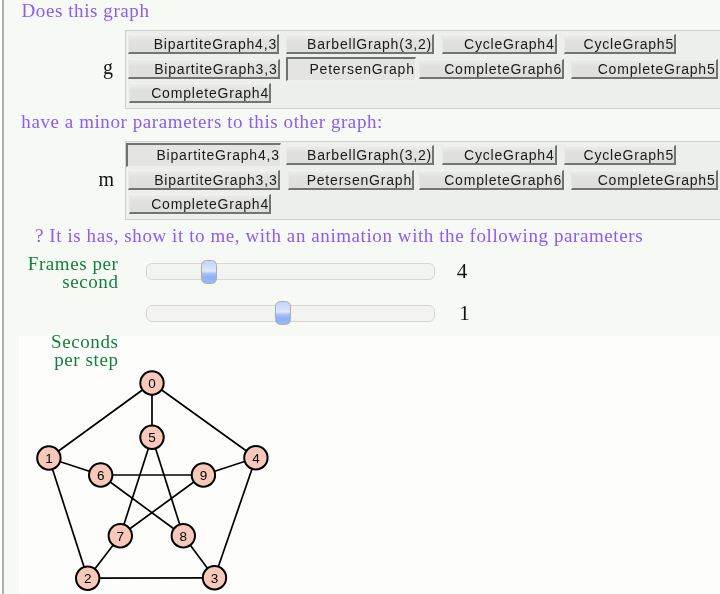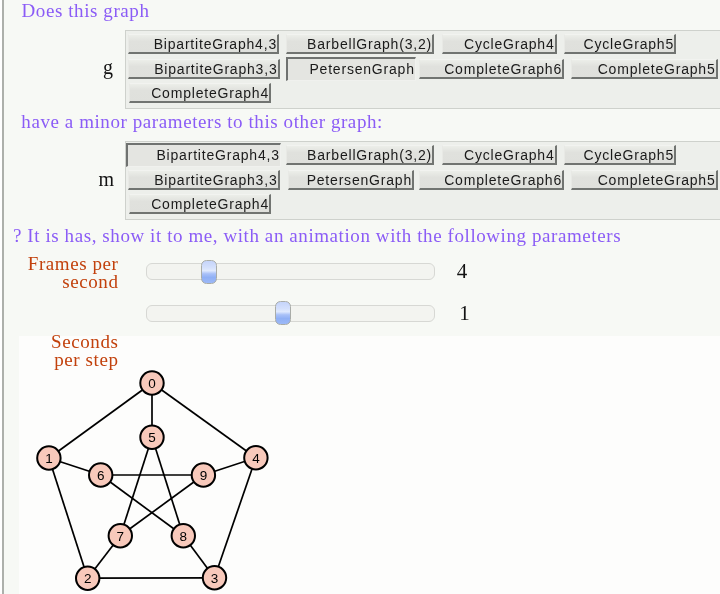--- a/index.html
+++ b/index.html
@@ -14,37 +14,37 @@
      background:linear-gradient(#eceee9, #e0e1dd 38%, #dfe0dc);
      border-top:1px solid #f2f3f0;border-left:1px solid #e8e9e5;
      border-right:2px solid #717471;border-bottom:2px solid #717471;
      font-family:Liberation Sans, sans-serif;font-size:14px;letter-spacing:0.8px;color:#1a1a1a;
      text-align:right;line-height:18px;}
 .btn.sel{background:#e4e5e1;height:24px;
      border-top:2.5px solid #6f7270;border-left:2.5px solid #6f7270;
      border-right:1.5px solid #f0f1ee;border-bottom:1.5px solid #f0f1ee;line-height:20px;}
 .txt{color:#8b5cf6;font-size:19px;letter-spacing:0.58px;white-space:nowrap;line-height:19px;}
 .lbl{color:#131313;font-size:20px;line-height:20px;}
-.slbl{color:#c2410c;font-size:19px;letter-spacing:0.58px;line-height:17.5px;text-align:right;}
+.slbl{color:#15803d;font-size:19px;letter-spacing:0.58px;line-height:17.5px;text-align:right;}
 .track{position:absolute;width:286.5px;height:15px;background:#f3f4f0;
        border:1px solid #d7d8d4;border-radius:6px;}
 .thumb{position:absolute;width:14px;height:22px;border-radius:5.5px;
        border:1px solid #a9aca8;
        background:linear-gradient(#c5d4fa 0%, #d4e0fc 30%, #e0eafe 44%, #a9c1f8 58%, #90b0f5 75%, #9cb9f7 100%);}
 .val{color:#131313;font-size:21px;line-height:21px;}
 </style>
 </head>
 <body>
 <div class="abs" id="ctrlbg"></div>
 <div class="abs" id="bracket"></div>
 <div class="abs" id="pane"></div>
 
 <div class="abs txt" style="left:21.5px;top:0.6px;">Does this graph</div>
 <div class="abs txt" style="left:21.3px;top:112.1px;">have a minor parameters to this other graph:</div>
-<div class="abs txt" style="left:13px;top:225.5px;">? It is has, show it to me, with an animation with the following parameters</div>
+<div class="abs txt" style="left:35px;top:225.5px;">? It is has, show it to me, with an animation with the following parameters</div>
 
 <div class="abs lbl" style="left:103px;top:57.2px;">g</div>
 <div class="abs lbl" style="left:98.5px;top:169.2px;">m</div>
 
 <div class="abs frame" style="top:29.8px;"></div>
 <div class="abs frame" style="top:140.8px;"></div>
 
 <div class="btn" style="left:127.5px;top:34px;width:151.5px;">BipartiteGraph4,3</div>
 <div class="btn" style="left:285.5px;top:34px;width:148.5px;">BarbellGraph(3,2)</div>
 <div class="btn" style="left:442px;top:34px;width:114.5px;">CycleGraph4</div>

